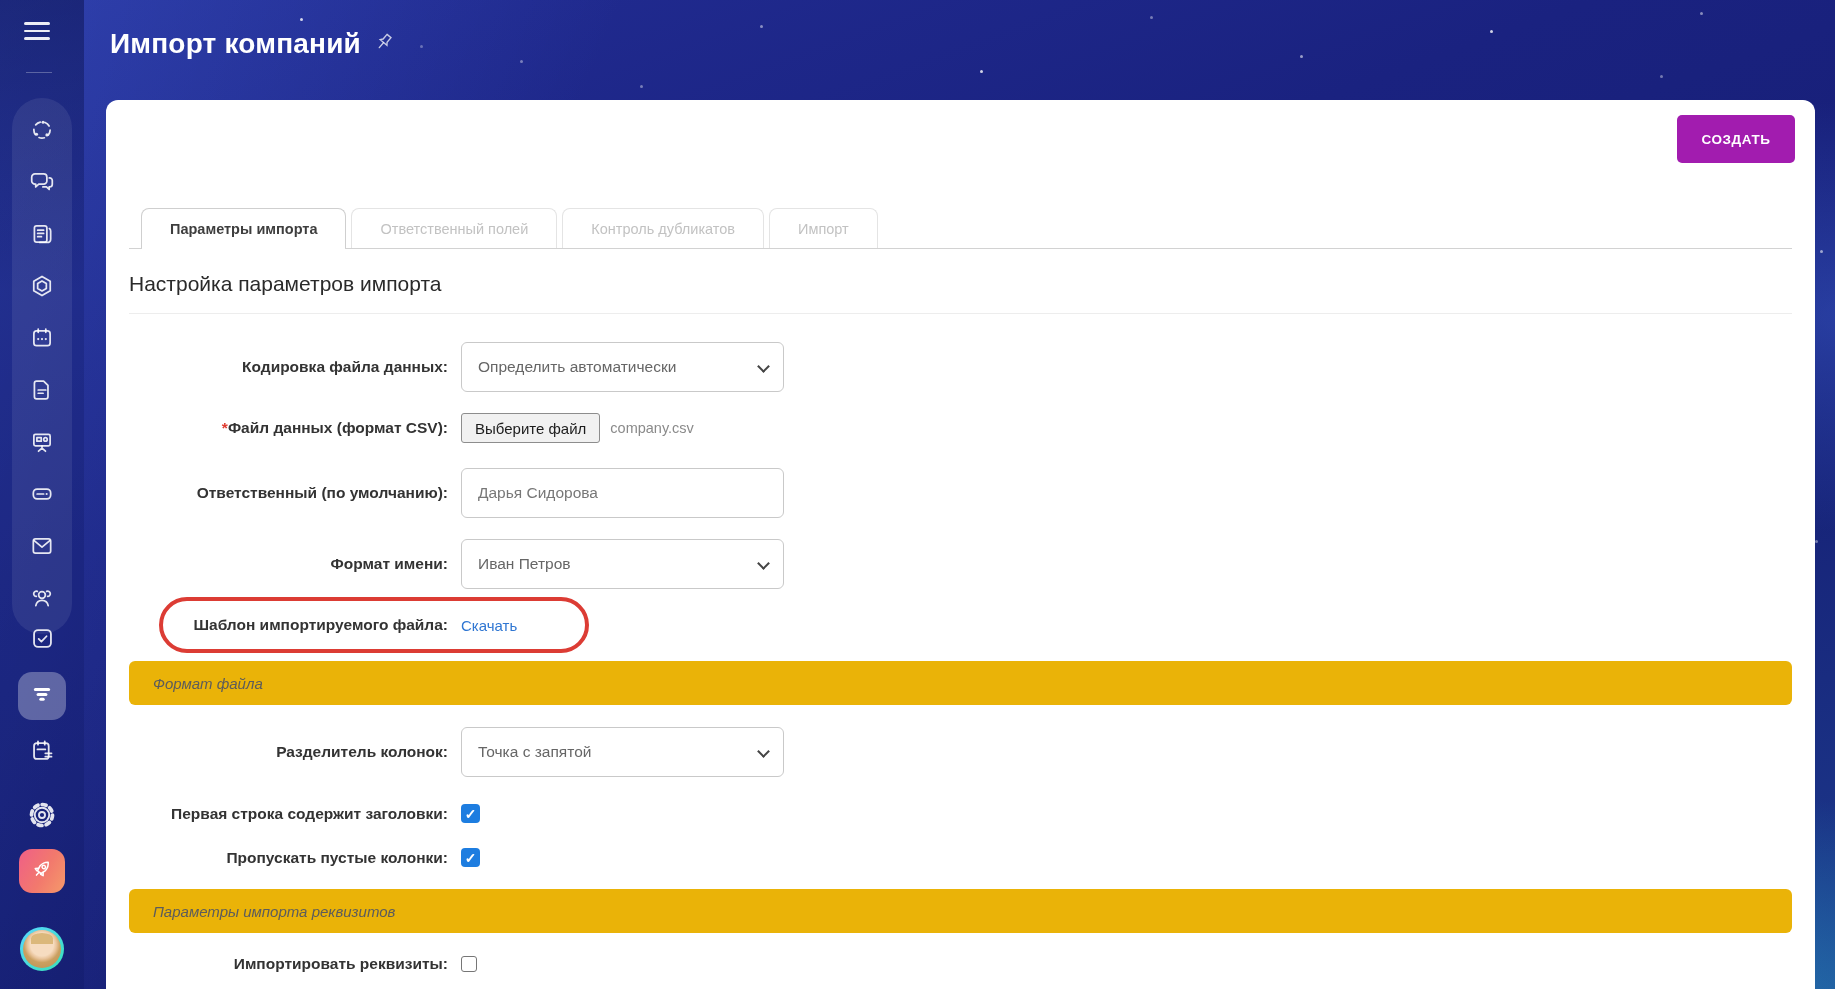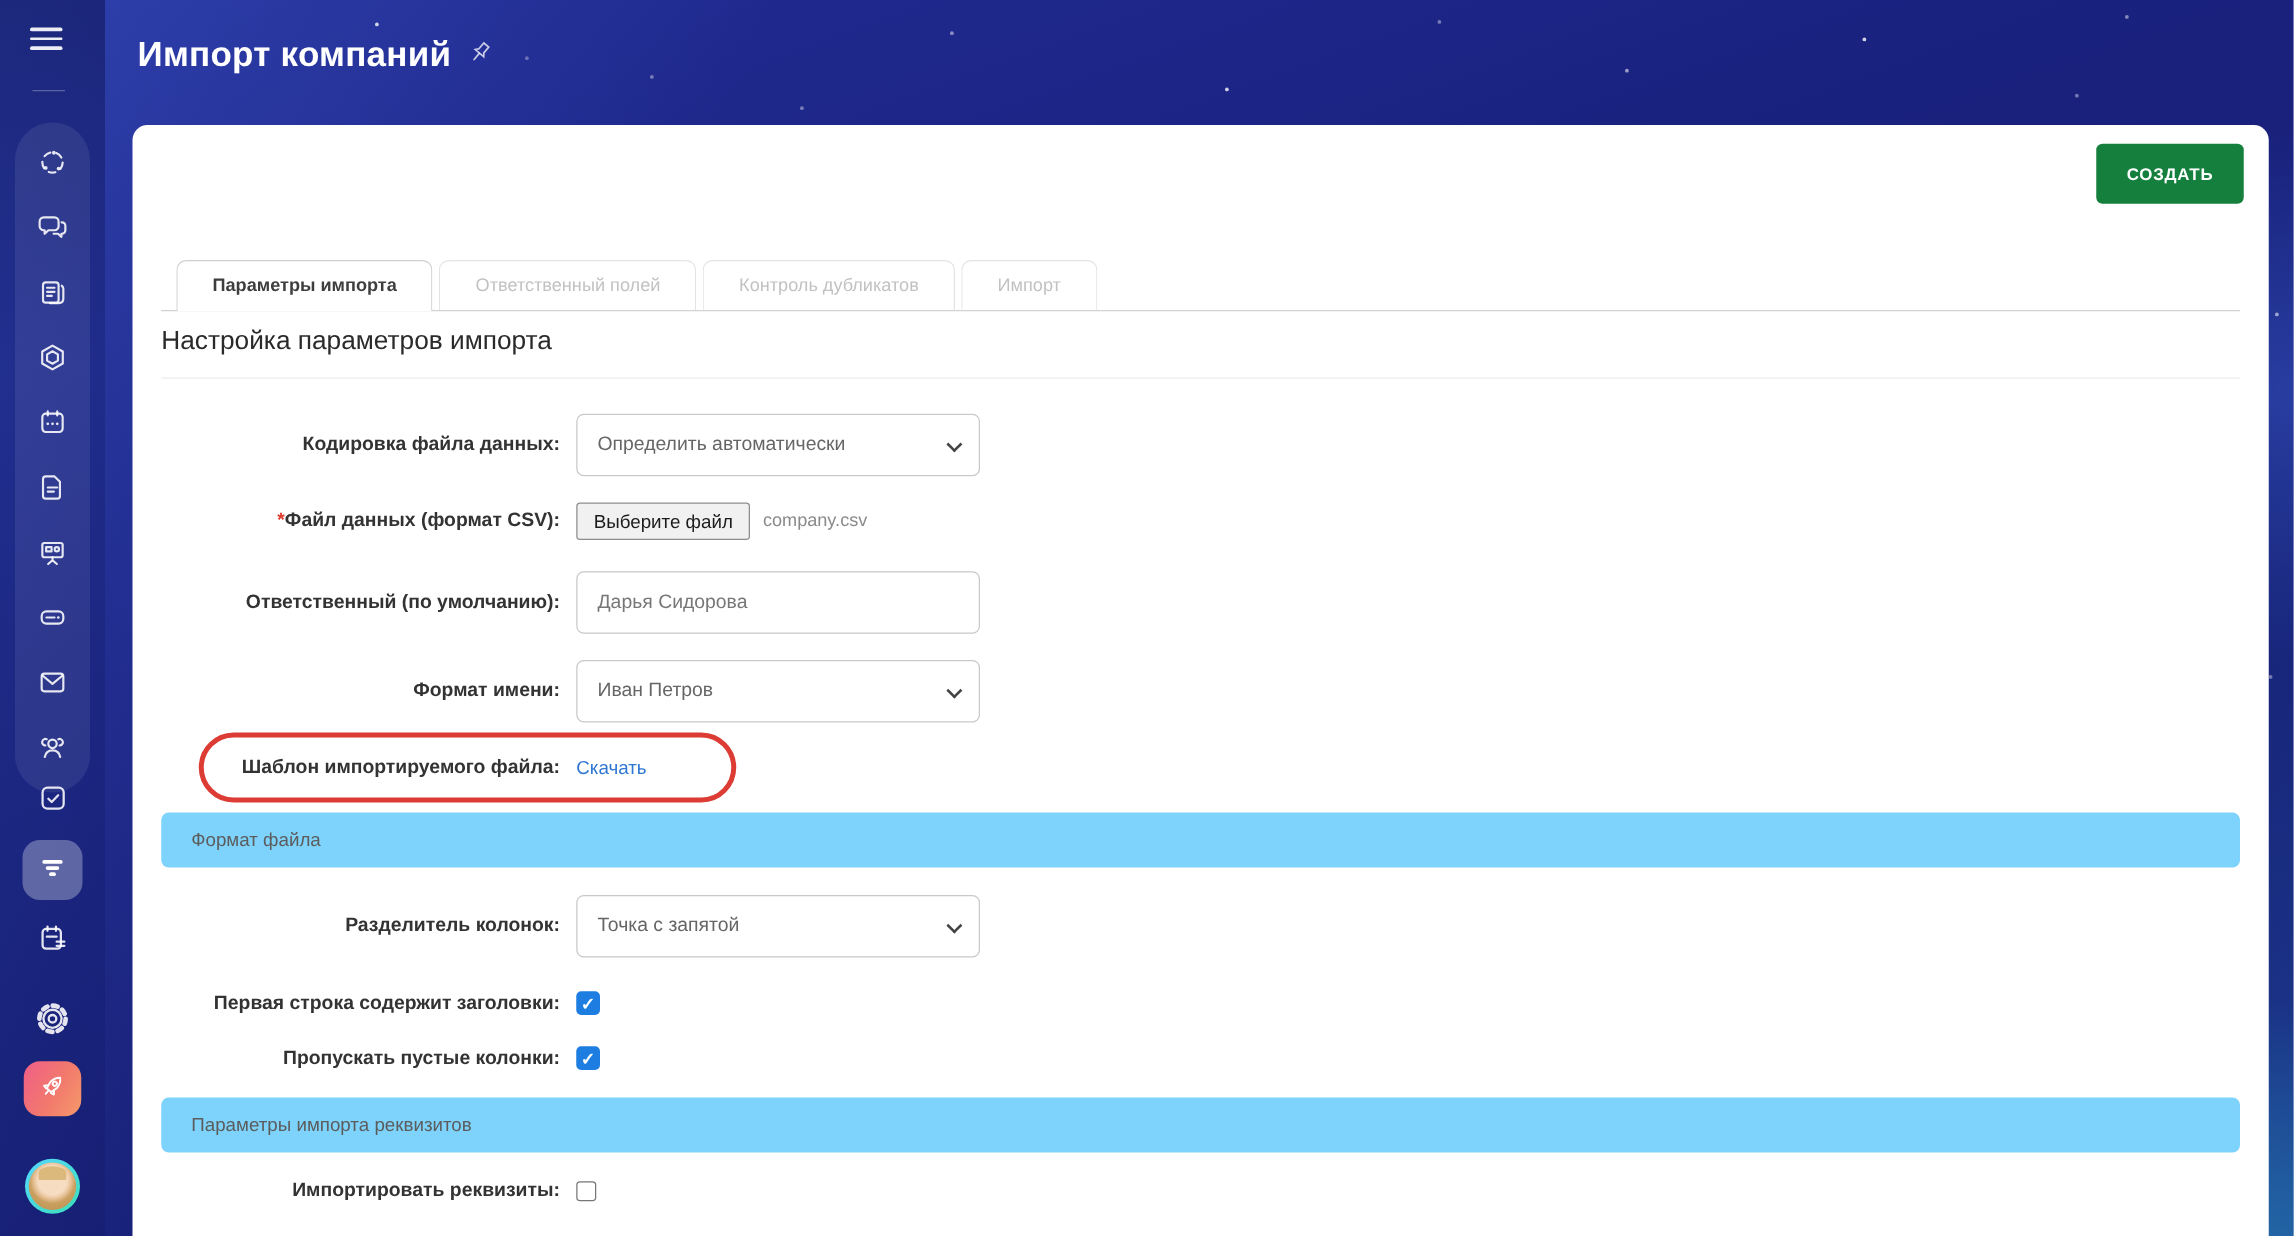--- a/index.html
+++ b/index.html
@@ -43,51 +43,51 @@
   
   .main { position:absolute; left:84px; top:0; right:0; bottom:0; }
   .page-title-row { position:absolute; left:26px; top:28px; display:flex; align-items:center; gap:12px; }
   .page-title { color:#fff; font-size:28px; font-weight:bold; letter-spacing:.2px; }
   .pin svg { stroke:rgba(255,255,255,.75); fill:none; stroke-width:1.5; stroke-linecap:round; }
 
   .card { position:absolute; left:22px; top:100px; right:20px; bottom:-30px; background:#fff;
     border-radius:12px; padding:0 23px; }
 
   .create-btn { position:absolute; top:15px; right:20px; width:118px; height:48px; border:none; border-radius:5px;
-    background:#15803d; color:#fff; font-family:"Liberation Sans",sans-serif; font-size:13.5px; font-weight:bold;
+    background:#a21caf; color:#fff; font-family:"Liberation Sans",sans-serif; font-size:13.5px; font-weight:bold;
     letter-spacing:.6px; cursor:pointer; }
 
   .tabs { display:flex; align-items:flex-end; margin-top:108px; padding-left:12px; border-bottom:1px solid #d2d2d2; }
   .tab { height:40px; line-height:40px; padding:0 28px; margin-right:5px; font-size:14.5px; color:#c2c2c2;
     background:#fff; border:1px solid #e4e4e4; border-bottom:none; border-radius:8px 8px 0 0; cursor:pointer; position:relative; }
   .tab.active { color:#3e3e3e; font-weight:bold; border-color:#cfcfcf; }
   .tab.active::after { content:""; position:absolute; left:0; right:0; bottom:-1px; height:1px; background:#fff; }
 
-  .section-heading { margin-top:12px; font-size:21px; color:#2a2a2a; font-weight:normal; }
+  .section-heading { margin-top:23px; font-size:21px; color:#2a2a2a; font-weight:normal; }
   .heading-sep { border:none; border-top:1px solid #ededed; margin-top:17px; margin-bottom:28px; }
 
   .form-row { display:flex; align-items:center; margin-bottom:21px; }
   .form-label { flex:none; width:332px; text-align:right; padding-right:13px; font-weight:bold; font-size:15.5px; color:#333; }
   .req { color:#e03a2f; }
   .select-box, .text-input { width:323px; height:50px; border:1px solid #c9c9c9; border-radius:6px; background:#fff;
     display:flex; align-items:center; padding:0 16px; font-size:15.5px; color:#666; position:relative; cursor:pointer; }
   .text-input { color:#777; cursor:text; }
   .chev { position:absolute; right:15px; top:19px; width:9px; height:9px; border-right:2px solid #444;
     border-bottom:2px solid #444; transform:rotate(45deg); }
   .file-btn { height:30px; padding:0 13px; background:#f1f1f1; border:1px solid #8d8d8d; border-radius:3px;
     font-family:"Liberation Sans",sans-serif; font-size:15px; color:#1c1c1c; cursor:pointer; }
   .file-name { margin-left:10px; font-size:14.5px; color:#8a8a8a; }
 
   .template-row { position:relative; height:44px; margin-top:4px; margin-bottom:14px; }
   .highlight-ring { position:absolute; left:30px; top:-6px; width:430px; height:56px;
     border:4px solid #dc3c34; border-radius:28px; pointer-events:none; }
   .dl-link { font-size:15px; color:#2f76d2; text-decoration:none; cursor:pointer; }
 
-  .section-bar { height:44px; background:#7dd3fc; border-radius:6px; display:flex; align-items:center;
-    padding:0 24px; font-size:15px; color:#5c5c5c; margin-bottom:22px; }
+  .section-bar { height:44px; background:#eab308; border-radius:6px; display:flex; align-items:center;
+    padding:0 24px; font-size:15px; color:#5c5c5c; margin-bottom:22px;font-style:italic; }
 
   .cb-row { margin-bottom:25px; }
   .checkbox { flex:none; }
   .checkbox.checked { width:19px; height:19px; border-radius:4px; background:#1d7de0; color:#fff;
     display:flex; align-items:center; justify-content:center; font-size:14px; font-weight:bold; cursor:pointer; }
   .checkbox.unchecked { width:16px; height:16px; border:1.6px solid #767676; border-radius:3px; background:#fff; cursor:pointer; }
 </style>
 </head>
 <body>
 

